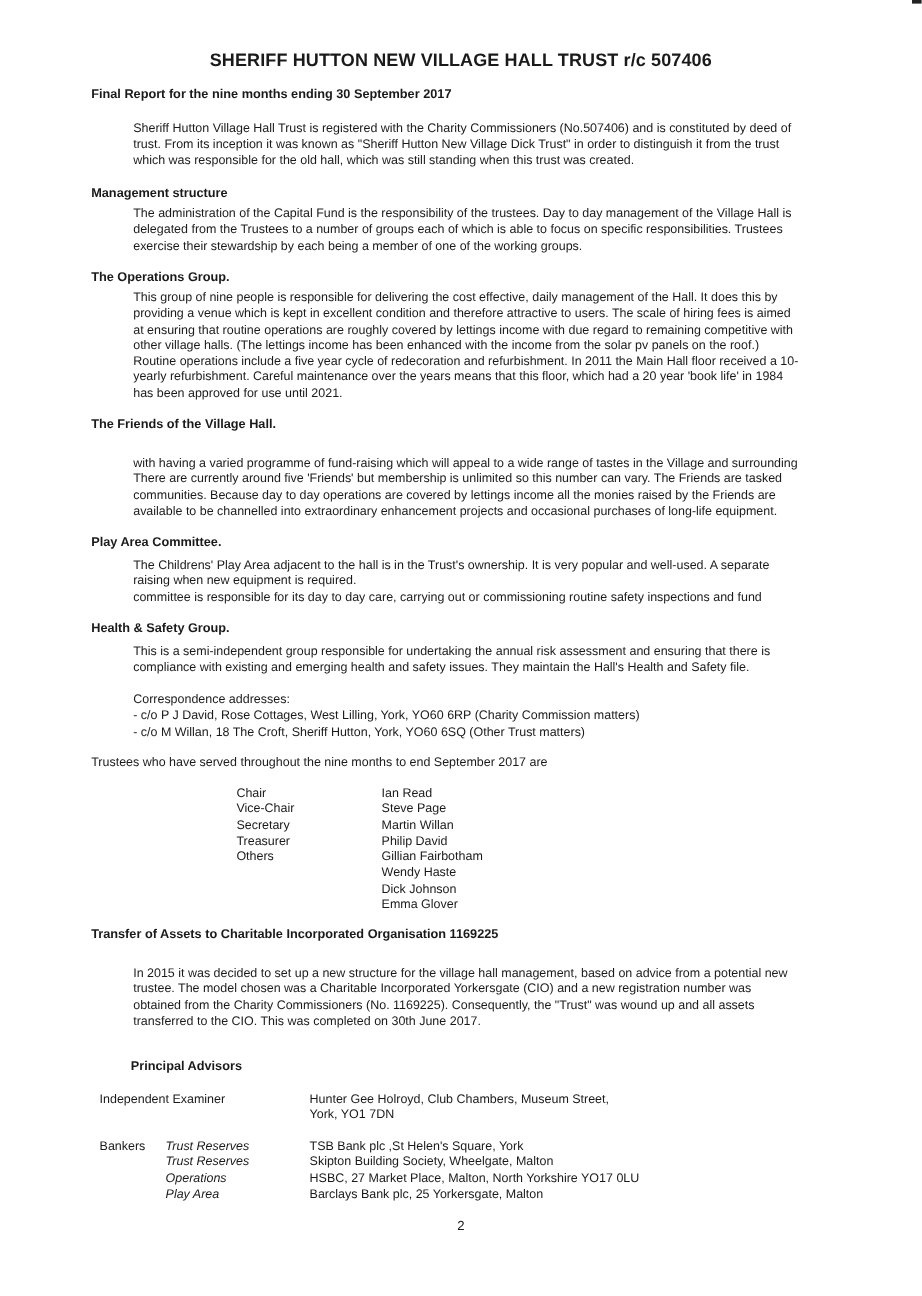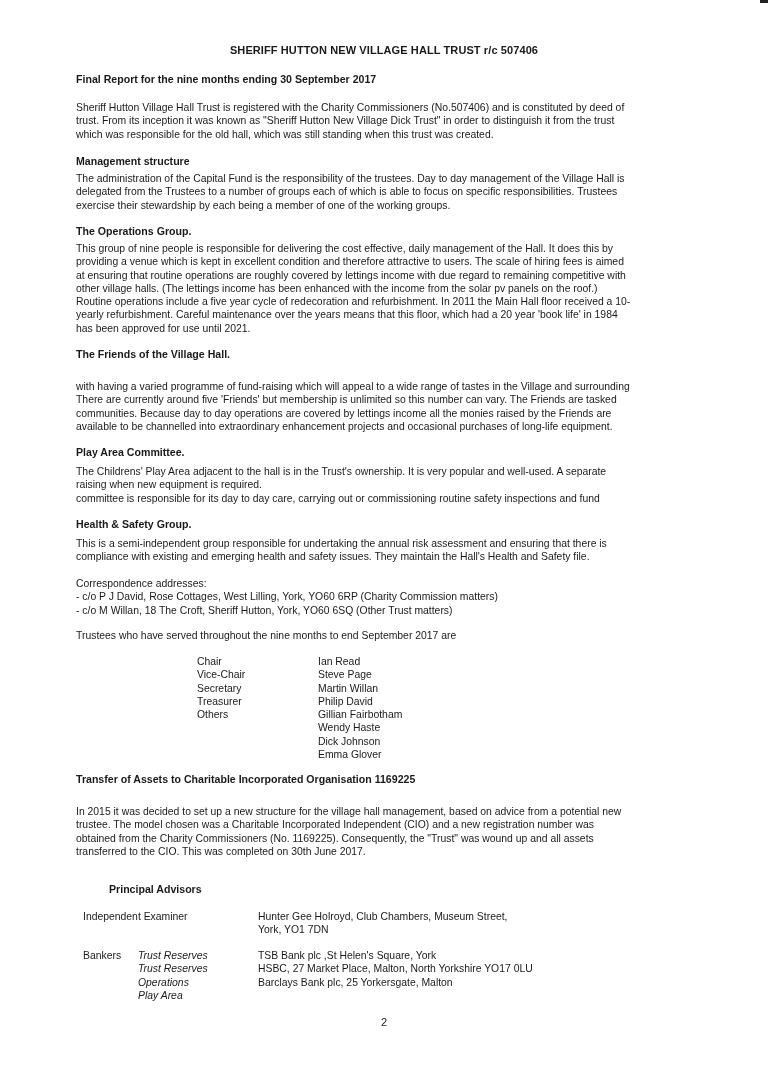--- a/index.html
+++ b/index.html
@@ -3,24 +3,24 @@
 <meta charset="utf-8">
 <style>
   html, body { margin: 0; padding: 0; background: #ffffff; }
   body {
     width: 768px; height: 1080px; position: relative; overflow: hidden;
     font-family: "Liberation Sans", sans-serif; color: #1a1a1a;
     font-size: 10.4px; line-height: 13.3px;
   }
   .corner-mark { position: absolute; right: 0; top: 0; width: 8px; height: 3px; background: #222; }
   .abs { position: absolute; }
-  .title { left: 0; width: 768px; top: 44px; text-align: center; font-weight: bold; font-size: 11px; letter-spacing: 0.1px; }
+  .title { left: 0; width: 768px; top: 44px; text-align: center; font-weight: bold; font-size: 15px; letter-spacing: 0.1px; }
   .h { font-weight: bold; font-size: 10.6px; }
   .p { left: 76px; width: 580px; }
-  .p div { white-space: nowrap; }
+  .p div { white-space: nowrap; margin-left: 35px; }
   .page-num { left: 0; width: 768px; text-align: center; top: 1016px; font-size: 11px; }
   .col div { white-space: nowrap; }
 </style>
 </head>
 <body>
 
 <div class="corner-mark"></div>
 
 <div class="abs title">SHERIFF HUTTON  NEW VILLAGE HALL TRUST r/c 507406</div>
 
@@ -93,21 +93,21 @@
   <div>Philip David</div>
   <div>Gillian Fairbotham</div>
   <div>Wendy Haste</div>
   <div>Dick Johnson</div>
   <div>Emma Glover</div>
 </div>
 
 <div class="abs p h" style="top:773px">Transfer of Assets to Charitable Incorporated Organisation 1169225</div>
 <div class="abs p" style="top:805px">
   <div>In 2015 it was decided to set up a new structure for the village hall management, based on advice from a potential new</div>
-  <div>trustee. The model chosen was a Charitable Incorporated Independent (CIO) and a new registration number was</div>
+  <div>trustee. The model chosen was a Charitable Incorporated Yorkersgate (CIO) and a new registration number was</div>
   <div>obtained from the Charity Commissioners (No. 1169225). Consequently, the "Trust" was wound up and all assets</div>
   <div>transferred to the CIO. This was completed on 30th June 2017.</div>
 </div>
 
 <div class="abs h" style="top:883px; left:77px;margin-left:32px;">Principal Advisors</div>
 
 <div class="abs" style="top:910px; left:83px;">Independent Examiner</div>
 <div class="abs col" style="top:910px; left:258px;">
   <div>Hunter Gee Holroyd, Club Chambers, Museum Street,</div>
   <div>York, YO1 7DN</div>
@@ -115,17 +115,18 @@
 
 <div class="abs" style="top:949px; left:83px;">Bankers</div>
 <div class="abs col" style="top:949px; left:138px;font-style:italic;">
   <div>Trust Reserves</div>
   <div>Trust Reserves</div>
   <div>Operations</div>
   <div>Play Area</div>
 </div>
 <div class="abs col" style="top:949px; left:258px;">
   <div>TSB Bank plc ,St Helen's Square, York</div>
+  <div>Skipton Building Society, Wheelgate, Malton</div>
   <div>HSBC, 27 Market Place, Malton, North Yorkshire  YO17 0LU</div>
   <div>Barclays Bank plc, 25 Yorkersgate, Malton</div>
 </div>
 
 <div class="abs page-num">2</div>
 
 </body></html>

